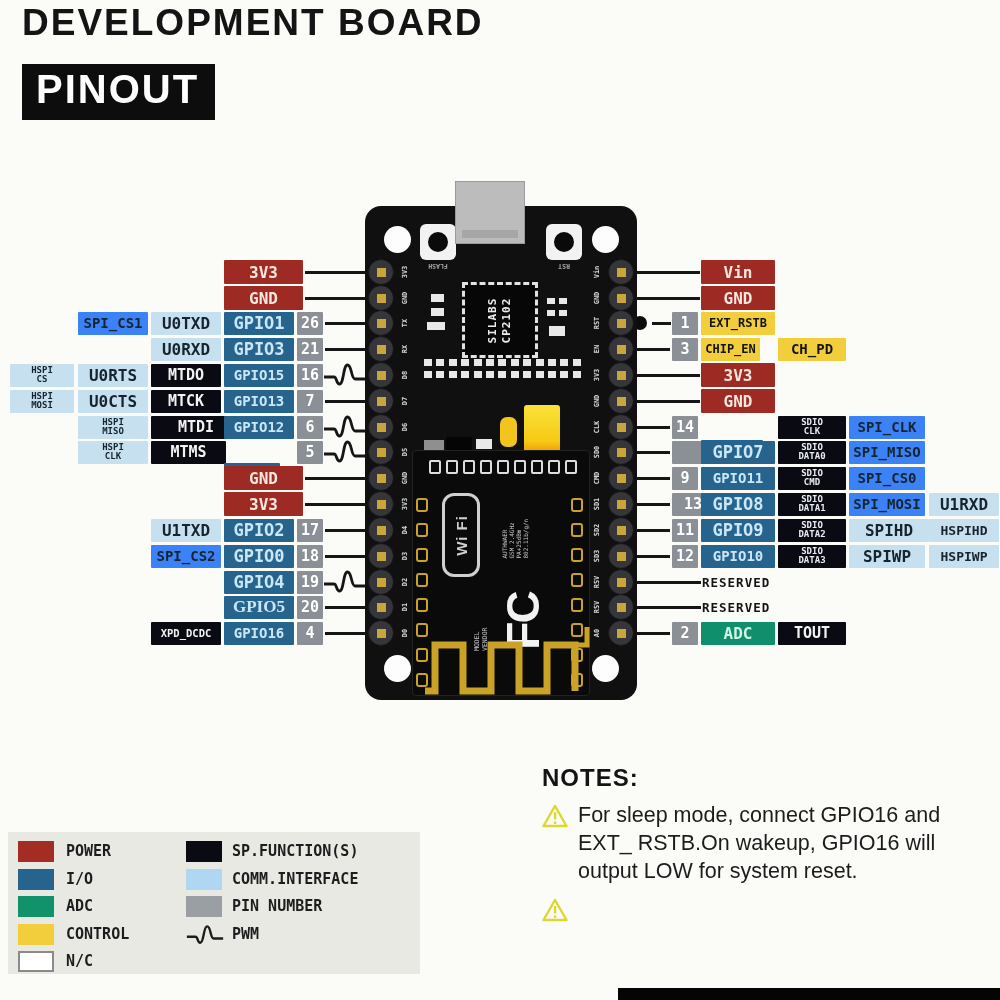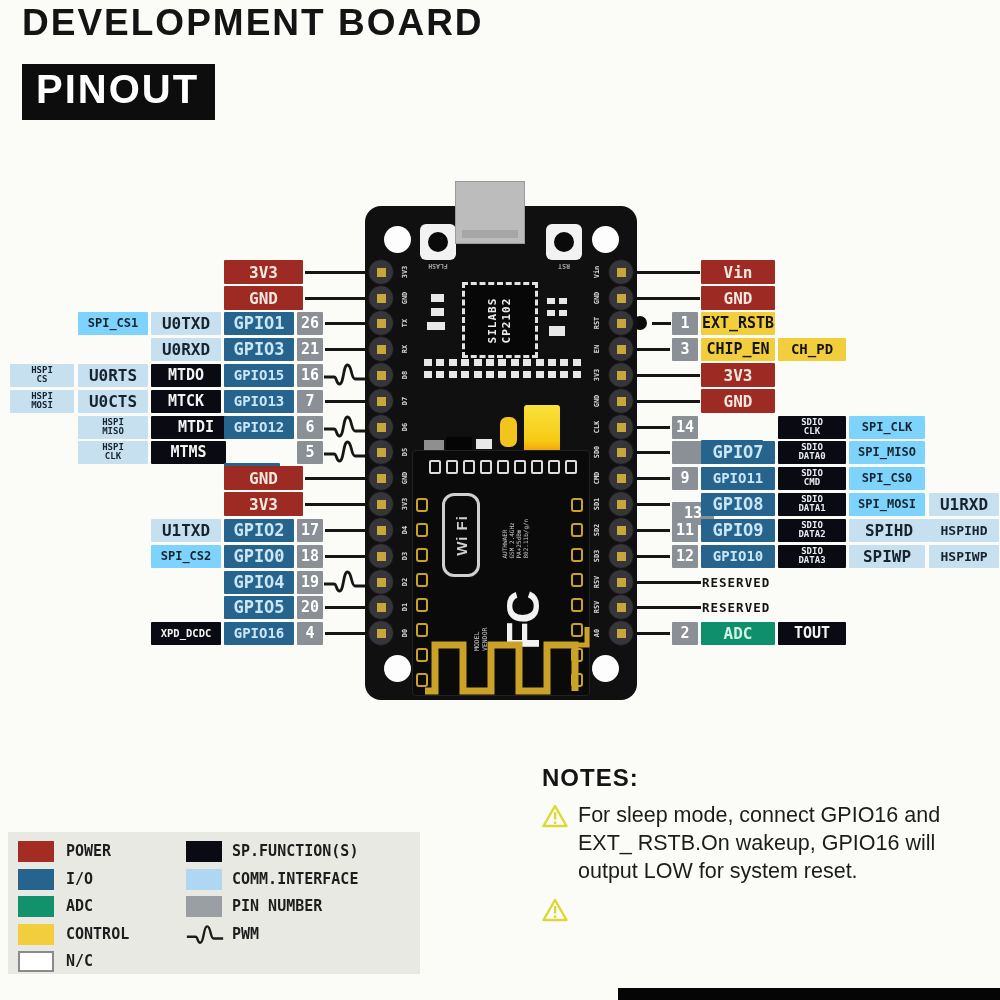--- a/index.html
+++ b/index.html
@@ -14,26 +14,26 @@
   .chip{position:absolute;display:flex;align-items:center;justify-content:center;
         font-family:"DejaVu Sans Mono",monospace;font-weight:bold;height:23px;
         white-space:pre;text-align:center;box-sizing:border-box;border-radius:1px;}
   .v-power{background:#9E2B23;color:#F6E7DF;font-size:16px;height:24px;}
   .v-gpio{background:#26648E;color:#CBE7F5;font-size:17px;}
   .v-gpio-sm{background:#26648E;color:#CBE7F5;font-size:14px;}
   .v-pin{background:#8A9096;color:#FFFFFF;font-size:15px;}
   .v-special{background:#0A0A13;color:#F2F2F2;font-size:15px;}
   .v-special-sm{background:#0A0A13;color:#F2F2F2;font-size:10.5px;}
   .v-special-md{background:#0A0A13;color:#F2F2F2;font-size:15px;}
-  .v-comm-sm{background:#7dd3fc;color:#16242E;font-size:12px;}
+  .v-comm-sm{background:#3b82f6;color:#16242E;font-size:14px;}
   .v-comm-md{background:#C6E0F0;color:#16242E;font-size:13px;}
   .v-comm-lg{background:#C6E0F0;color:#16242E;font-size:16px;}
   .v-hspi{background:#C6E0F0;color:#16242E;font-size:9px;line-height:9px;}
   .v-sdio{background:#0A0A13;color:#E8EDF2;font-size:9px;line-height:9px;}
-  .v-yellow-sm{background:#F2CE3C;color:#141414;font-size:15px;}
+  .v-yellow-sm{background:#F2CE3C;color:#141414;font-size:12px;}
   .v-yellow-md{background:#F2CE3C;color:#141414;font-size:14px;}
   .v-adc{background:#0F8F6C;color:#D4F3E4;font-size:16px;}
   .v-reserved{background:none;color:#141414;font-size:12.5px;letter-spacing:1px;justify-content:flex-start;}
   .pinline{position:absolute;height:3px;background:#161616;}
   .pwm-svg{position:absolute;}
   .resetdot{position:absolute;width:14px;height:14px;border-radius:50%;background:#0b0b0b;}
   
   .usb{position:absolute;left:455px;top:181px;width:70px;height:63px;background:#bcbcbc;
        border:1px solid #9a9a9a;box-sizing:border-box;z-index:5;}
   .usb-notch{position:absolute;left:6px;bottom:5px;right:6px;height:8px;background:#a6a6a6;}
@@ -399,50 +399,50 @@
       <div class="chip v-power" style="left: 224px; top: 466px; width: 79px;">GND</div>
       <div class="chip v-power" style="left: 224px; top: 492px; width: 79px;">3V3</div>
       <div class="chip v-comm-lg" style="left: 151px; top: 518.5px; width: 70px;">U1TXD</div>
       <div class="chip v-gpio" style="left: 224px; top: 518.5px; width: 70px;">GPIO2</div>
       <div class="chip v-pin" style="left: 297px; top: 518.5px; width: 26px;">17</div>
       <div class="chip v-comm-sm" style="left: 151px; top: 544.5px; width: 70px;">SPI_CS2</div>
       <div class="chip v-gpio" style="left: 224px; top: 544.5px; width: 70px;">GPIO0</div>
       <div class="chip v-pin" style="left: 297px; top: 544.5px; width: 26px;">18</div>
       <div class="chip v-gpio" style="left: 224px; top: 570.5px; width: 70px;">GPIO4</div>
       <div class="chip v-pin" style="left: 297px; top: 570.5px; width: 26px;">19</div>
-      <div class="chip v-gpio" style="left: 224px; top: 595.5px; width: 70px;">GPIO5</div>
+      <div class="chip v-gpio" style="left: 224px; top: 595.5px; width: 70px; font-family: Liberation Serif, serif;">GPIO5</div>
       <div class="chip v-pin" style="left: 297px; top: 595.5px; width: 26px;">20</div>
       <div class="chip v-special-sm" style="left: 151px; top: 621.5px; width: 70px;">XPD_DCDC</div>
       <div class="chip v-gpio-sm" style="left: 224px; top: 621.5px; width: 70px;">GPIO16</div>
       <div class="chip v-pin" style="left: 297px; top: 621.5px; width: 26px;">4</div>
       <div class="chip v-power" style="left: 701px; top: 260px; width: 74px;">Vin</div>
       <div class="chip v-power" style="left: 701px; top: 286px; width: 74px;">GND</div>
       <div class="chip v-pin" style="left: 672px; top: 311.5px; width: 26px;">1</div>
       <div class="chip v-yellow-sm" style="left: 701px; top: 311.5px; width: 74px;">EXT_RSTB</div>
       <div class="chip v-pin" style="left: 672px; top: 337.5px; width: 26px;">3</div>
-      <div class="chip v-yellow-sm" style="left: 701px; top: 337.5px; width: 74px;">CHIP_EN</div>
+      <div class="chip v-yellow-sm" style="left: 701px; top: 337.5px; width: 59px;">CHIP_EN</div>
       <div class="chip v-yellow-md" style="left: 778px; top: 337.5px; width: 68px;">CH_PD</div>
       <div class="chip v-power" style="left: 701px; top: 363px; width: 74px;">3V3</div>
       <div class="chip v-power" style="left: 701px; top: 389px; width: 74px;">GND</div>
       <div class="chip v-pin" style="left: 672px; top: 415.5px; width: 26px;">14</div>
       <div class="chip v-gpio" style="left: 701px; top: 440px; width: 62px;">GPIO6</div>
       <div class="chip v-sdio" style="left: 778px; top: 415.5px; width: 68px;">SDIO
 CLK</div>
       <div class="chip v-comm-sm" style="left: 849px; top: 415.5px; width: 76px;">SPI_CLK</div>
       <div class="chip v-pin" style="left: 672px; top: 440.5px; width: 26px; padding-left: 48px;">10</div>
       <div class="chip v-gpio" style="left: 701px; top: 440.5px; width: 74px;">GPIO7</div>
       <div class="chip v-sdio" style="left: 778px; top: 440.5px; width: 68px;">SDIO
 DATA0</div>
       <div class="chip v-comm-sm" style="left: 849px; top: 440.5px; width: 76px;">SPI_MISO</div>
       <div class="chip v-pin" style="left: 672px; top: 466.5px; width: 26px;">9</div>
       <div class="chip v-gpio-sm" style="left: 701px; top: 466.5px; width: 74px;">GPIO11</div>
       <div class="chip v-sdio" style="left: 778px; top: 466.5px; width: 68px;">SDIO
 CMD</div>
       <div class="chip v-comm-sm" style="left: 849px; top: 466.5px; width: 76px;">SPI_CS0</div>
-      <div class="chip v-pin" style="left: 672px; top: 492.5px; width: 42px; margin-top: 9px;">13</div>
+      <div class="chip v-pin" style="left: 672px; top: 492.5px; width: 42px;">13</div>
       <div class="chip v-gpio" style="left: 701px; top: 492.5px; width: 74px;">GPIO8</div>
       <div class="chip v-sdio" style="left: 778px; top: 492.5px; width: 68px;">SDIO
 DATA1</div>
       <div class="chip v-comm-sm" style="left: 849px; top: 492.5px; width: 76px;">SPI_MOSI</div>
       <div class="chip v-comm-lg" style="left: 929px; top: 492.5px; width: 70px;">U1RXD</div>
       <div class="chip v-pin" style="left: 672px; top: 518.5px; width: 26px;">11</div>
       <div class="chip v-gpio" style="left: 701px; top: 518.5px; width: 74px;">GPIO9</div>
       <div class="chip v-sdio" style="left: 778px; top: 518.5px; width: 68px;">SDIO
 DATA2</div>
       <div class="chip v-comm-lg" style="left: 849px; top: 518.5px; width: 80px;">SPIHD</div>

